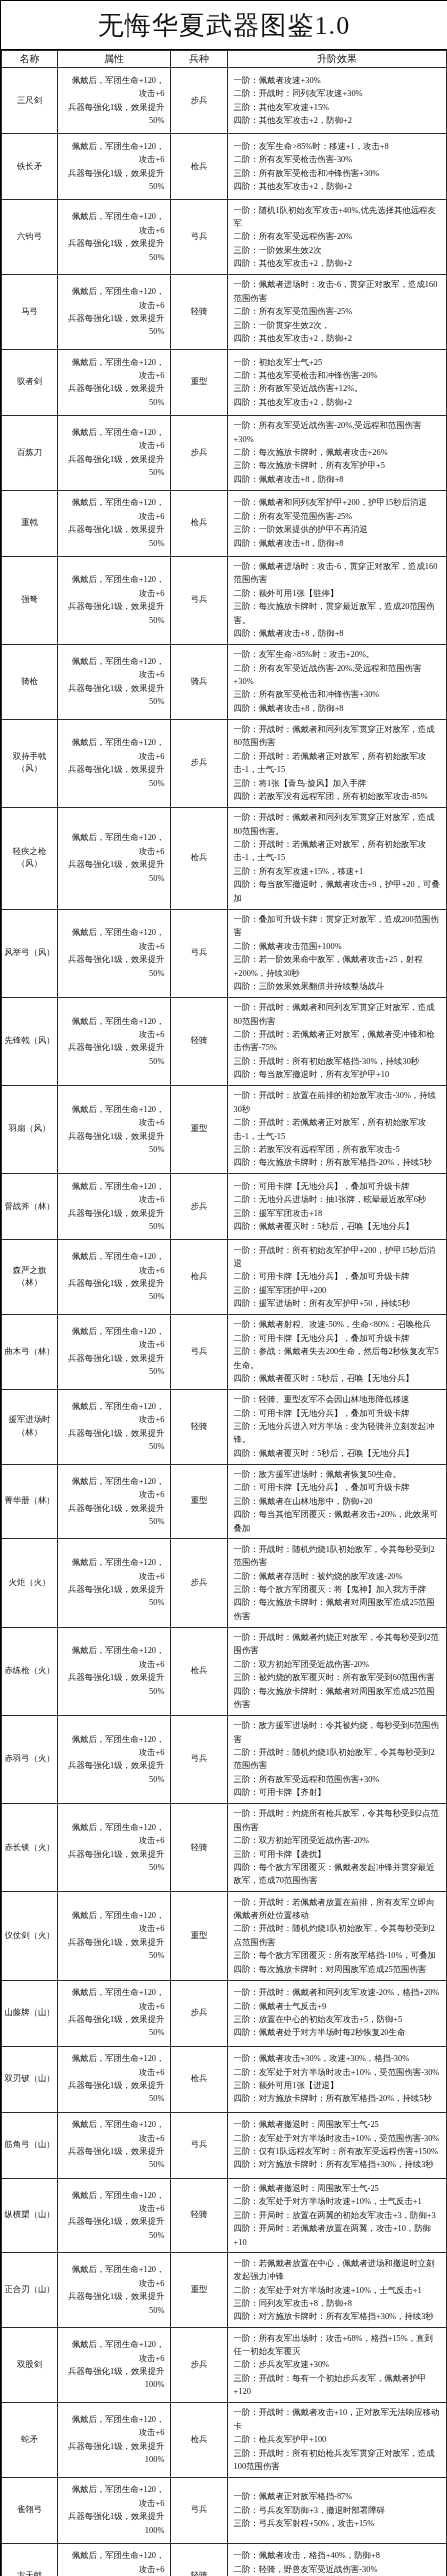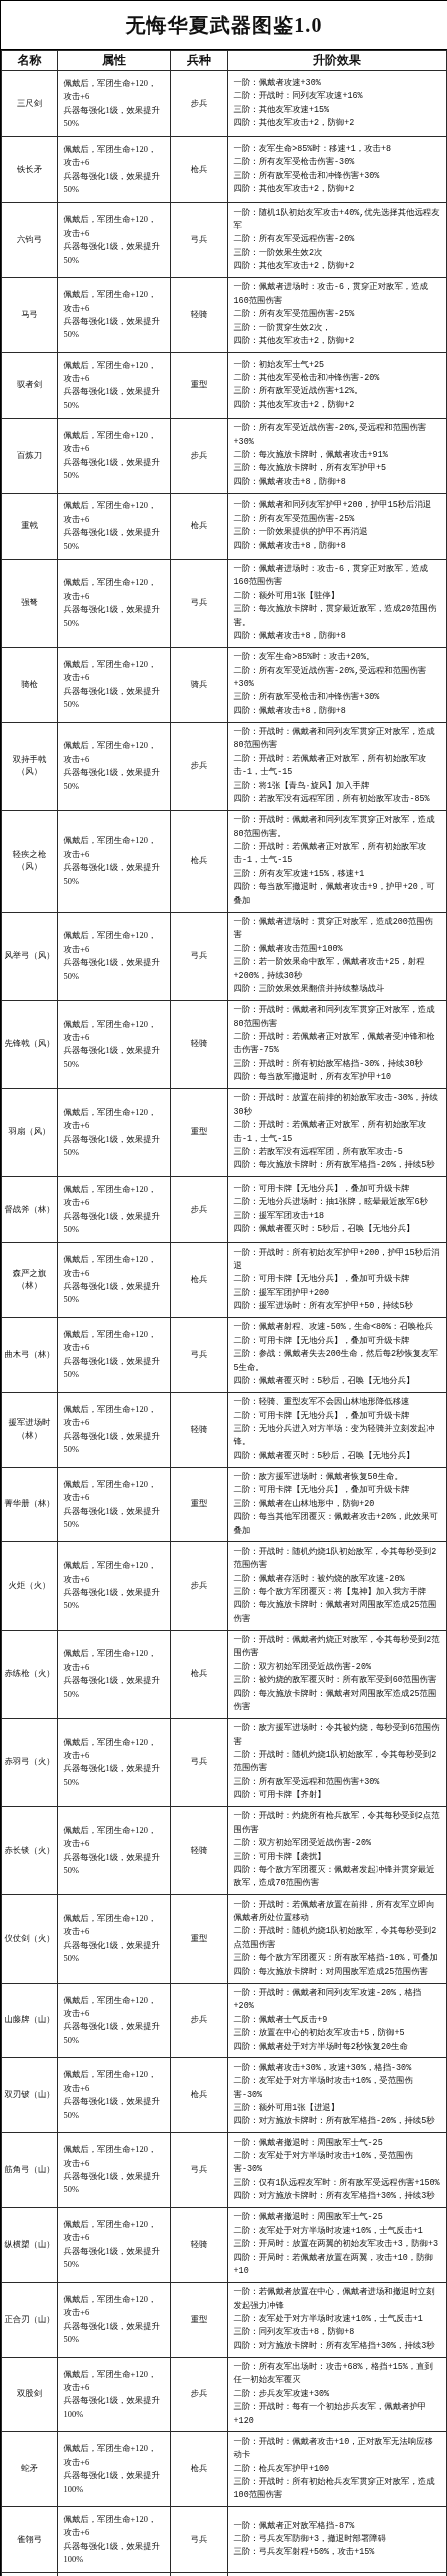--- a/index.html
+++ b/index.html
@@ -10,64 +10,63 @@
     border:1.1px solid #000;
     background:#fff;
   }
   .title-bar{
     box-sizing:border-box;
     height:49px;
     display:flex;align-items:center;justify-content:center;
     border-bottom:1.1px solid #000;
   }
   .title-bar h1{
-    margin:0;font-size:20px;font-weight:700;letter-spacing:1.1px;
+    margin:0;font-size:26px;font-weight:400;letter-spacing:1.1px;
     font-family:"Liberation Serif","DejaVu Serif",serif;
   }
   table.weapons{
     width:100%;
     border-collapse:collapse;
     table-layout:fixed;
   }
   table.weapons col.c-name{width:56px;}
   table.weapons col.c-attr{width:113px;}
   table.weapons col.c-type{width:57px;}
   table.weapons col.c-fx{width:auto;}
   table.weapons th, table.weapons td{
     border:1.1px solid #2a2a2a;
     box-sizing:border-box;
     vertical-align:middle;
     background:#fff;
   }
   table.weapons th{
     height:15.7px;
-    font-weight:700;
-    font-size:12px;
+    font-weight:400;
+    font-size:10px;
     text-align:center;
     padding:1.1px;
   }
   table.weapons td{
     height:66px;
     font-size:8.4px;
   }
   td.cell-name, td.cell-type{
     text-align:center;
     padding:2.2px;
     line-height:12.3px;
   }
   td.cell-attr{
-    text-align:left;
+    text-align:right;
     padding:2.2px 5.6px;
     line-height:13.4px;
   }
   td.cell-fx{
     text-align:left;
     padding:3.4px 5.6px;
     line-height:13.4px;
-    font-family:Liberation Mono, monospace;
   }
   .fx-line{white-space:normal;}
 </style>
 </head>
 <body>
 
 <div class="page">
 
   <div class="title-bar">
     <h1>无悔华夏武器图鉴1.0</h1>
@@ -91,21 +90,21 @@
     <tbody id="weapon-rows">
         <tr>
     <td class="cell-name">三尺剑</td>
     <td class="cell-attr">
             <div class="attr-line">佩戴后，军团生命+120，攻击+6</div>
             <div class="attr-line">兵器每强化1级，效果提升50%</div>
           </td>
     <td class="cell-type">步兵</td>
     <td class="cell-fx">
             <div class="fx-line">一阶：佩戴者攻速+30%</div>
-            <div class="fx-line">二阶：开战时：同列友军攻速+16%</div>
+            <div class="fx-line">二阶：开战时：同列友军攻速+30%</div>
             <div class="fx-line">三阶：其他友军攻速+15%</div>
             <div class="fx-line">四阶：其他友军攻击+2，防御+2</div>
           </td>
   </tr>
         <tr>
     <td class="cell-name">铁长矛</td>
     <td class="cell-attr">
             <div class="attr-line">佩戴后，军团生命+120，攻击+6</div>
             <div class="attr-line">兵器每强化1级，效果提升50%</div>
           </td>
@@ -161,21 +160,21 @@
   </tr>
         <tr>
     <td class="cell-name">百炼刀</td>
     <td class="cell-attr">
             <div class="attr-line">佩戴后，军团生命+120，攻击+6</div>
             <div class="attr-line">兵器每强化1级，效果提升50%</div>
           </td>
     <td class="cell-type">步兵</td>
     <td class="cell-fx">
             <div class="fx-line">一阶：所有友军受近战伤害-20%,受远程和范围伤害+30%</div>
-            <div class="fx-line">二阶：每次施放卡牌时，佩戴者攻击+91%</div>
+            <div class="fx-line">二阶：每次施放卡牌时，佩戴者攻击+26%</div>
             <div class="fx-line">三阶：每次施放卡牌时，所有友军护甲+5</div>
             <div class="fx-line">四阶：佩戴者攻击+8，防御+8</div>
           </td>
   </tr>
         <tr>
     <td class="cell-name">重戟</td>
     <td class="cell-attr">
             <div class="attr-line">佩戴后，军团生命+120，攻击+6</div>
             <div class="attr-line">兵器每强化1级，效果提升50%</div>
           </td>
@@ -244,21 +243,21 @@
           </td>
   </tr>
         <tr>
     <td class="cell-name">风举弓（风）</td>
     <td class="cell-attr">
             <div class="attr-line">佩戴后，军团生命+120，攻击+6</div>
             <div class="attr-line">兵器每强化1级，效果提升50%</div>
           </td>
     <td class="cell-type">弓兵</td>
     <td class="cell-fx">
-            <div class="fx-line">一阶：佩戴者进场时：贯穿正对敌军，造成200范围伤害</div>
+            <div class="fx-line">一阶：叠加可升级卡牌：贯穿正对敌军，造成200范围伤害</div>
             <div class="fx-line">二阶：佩戴者攻击范围+100%</div>
             <div class="fx-line">三阶：若一阶效果命中敌军，佩戴者攻击+25，射程+200%，持续30秒</div>
             <div class="fx-line">四阶：三阶效果效果翻倍并持续整场战斗</div>
           </td>
   </tr>
         <tr>
     <td class="cell-name">先锋戟（风）</td>
     <td class="cell-attr">
             <div class="attr-line">佩戴后，军团生命+120，攻击+6</div>
             <div class="attr-line">兵器每强化1级，效果提升50%</div>

